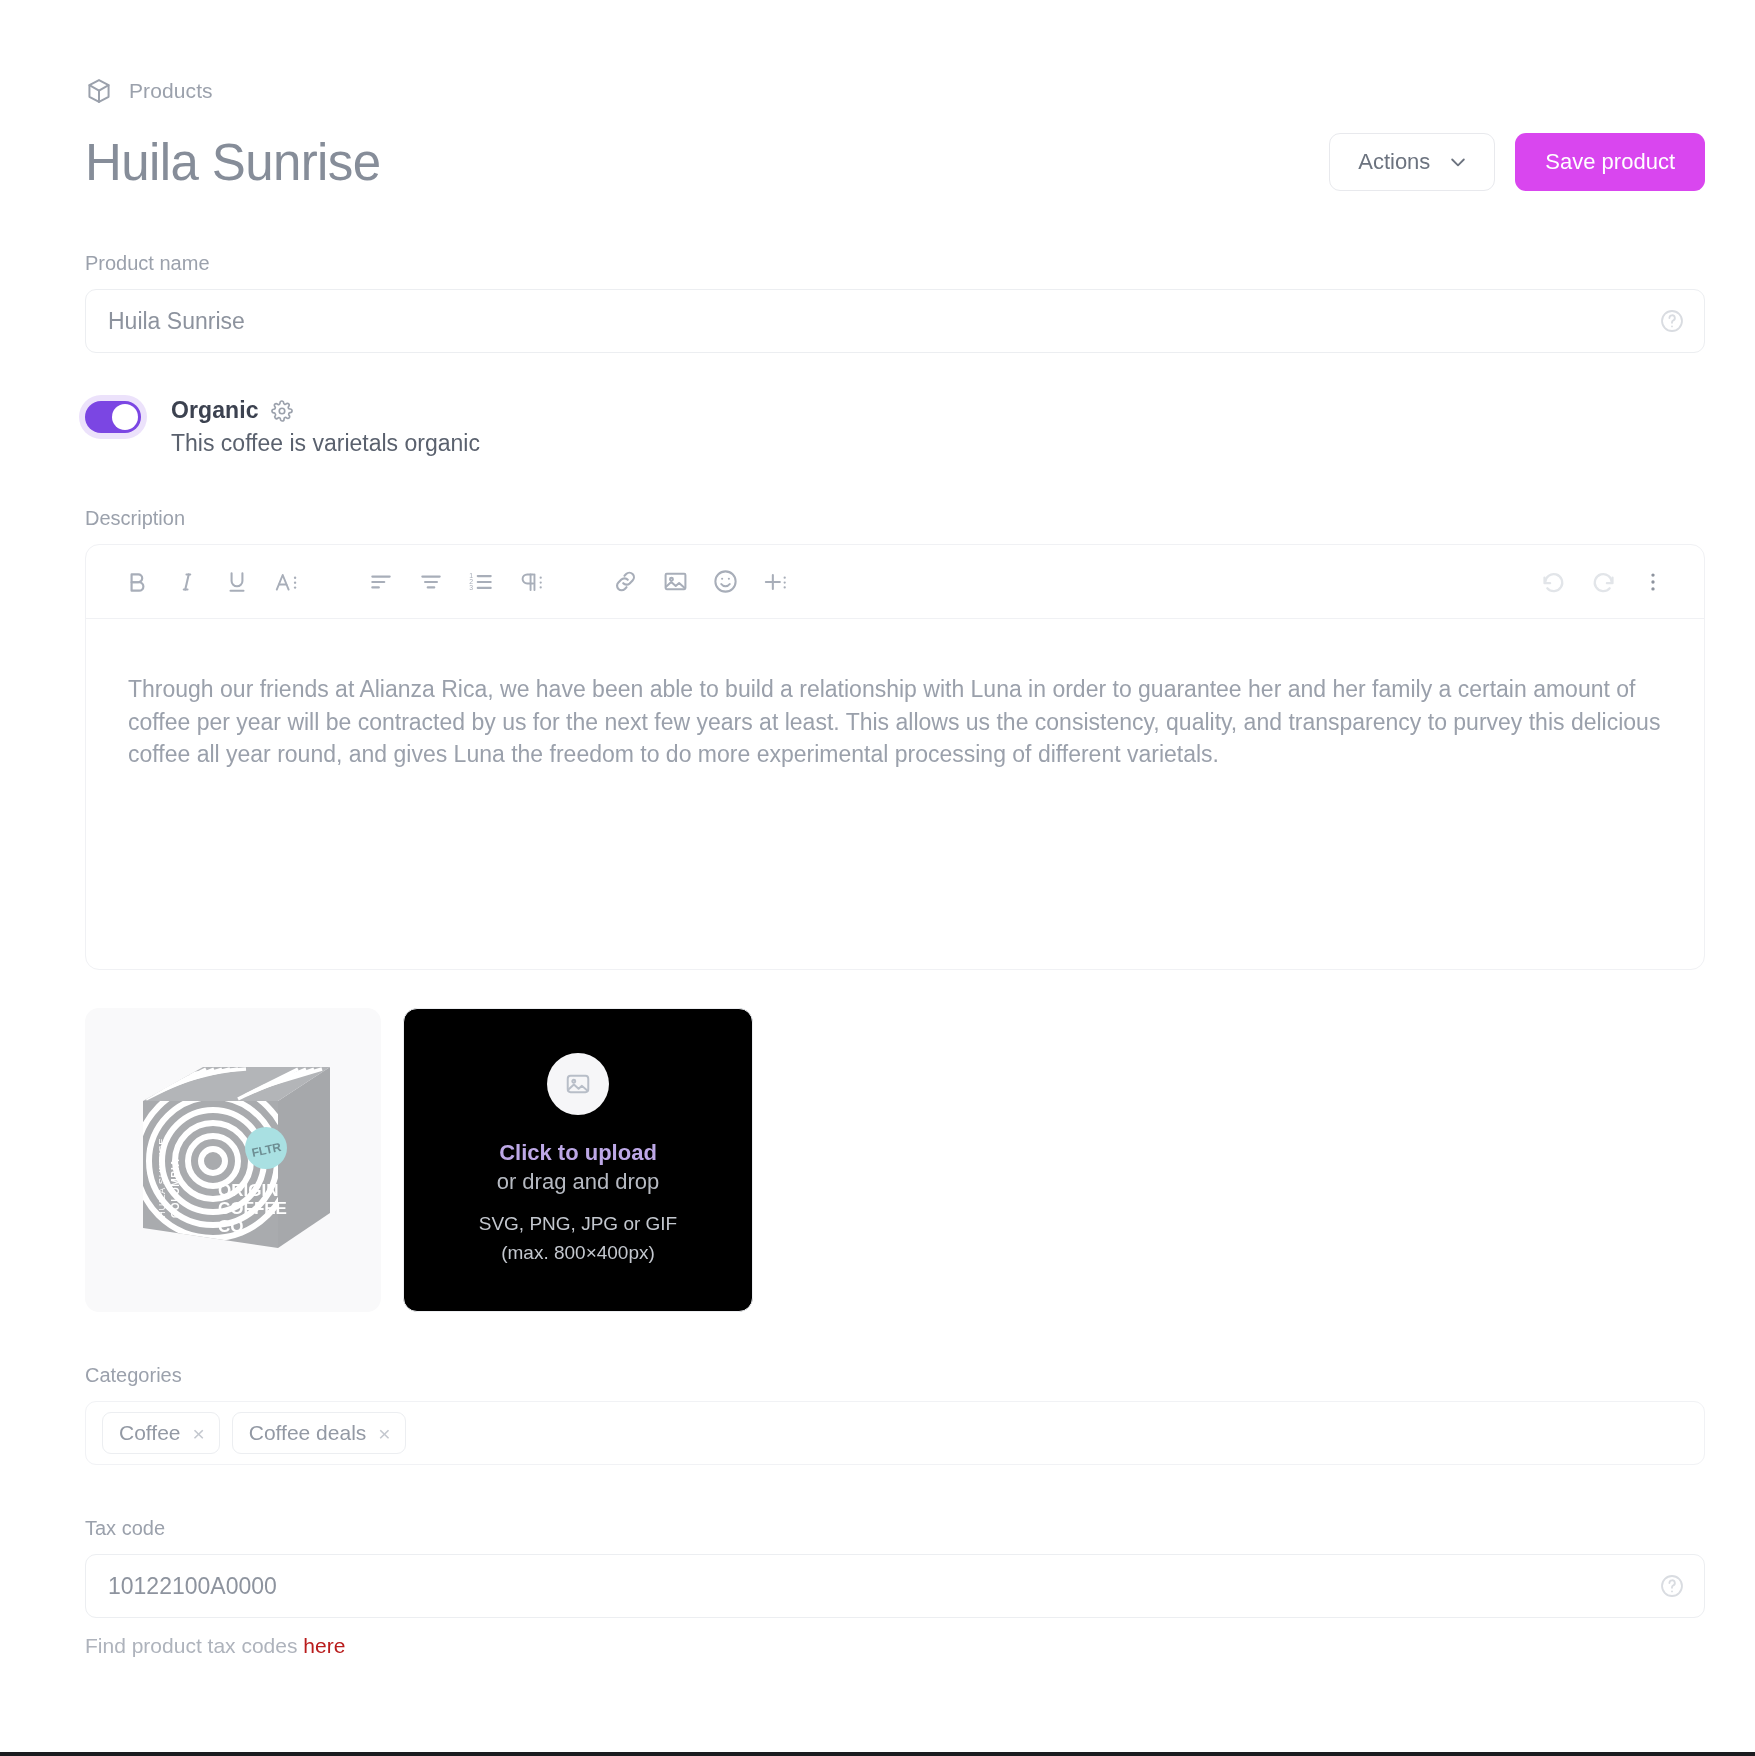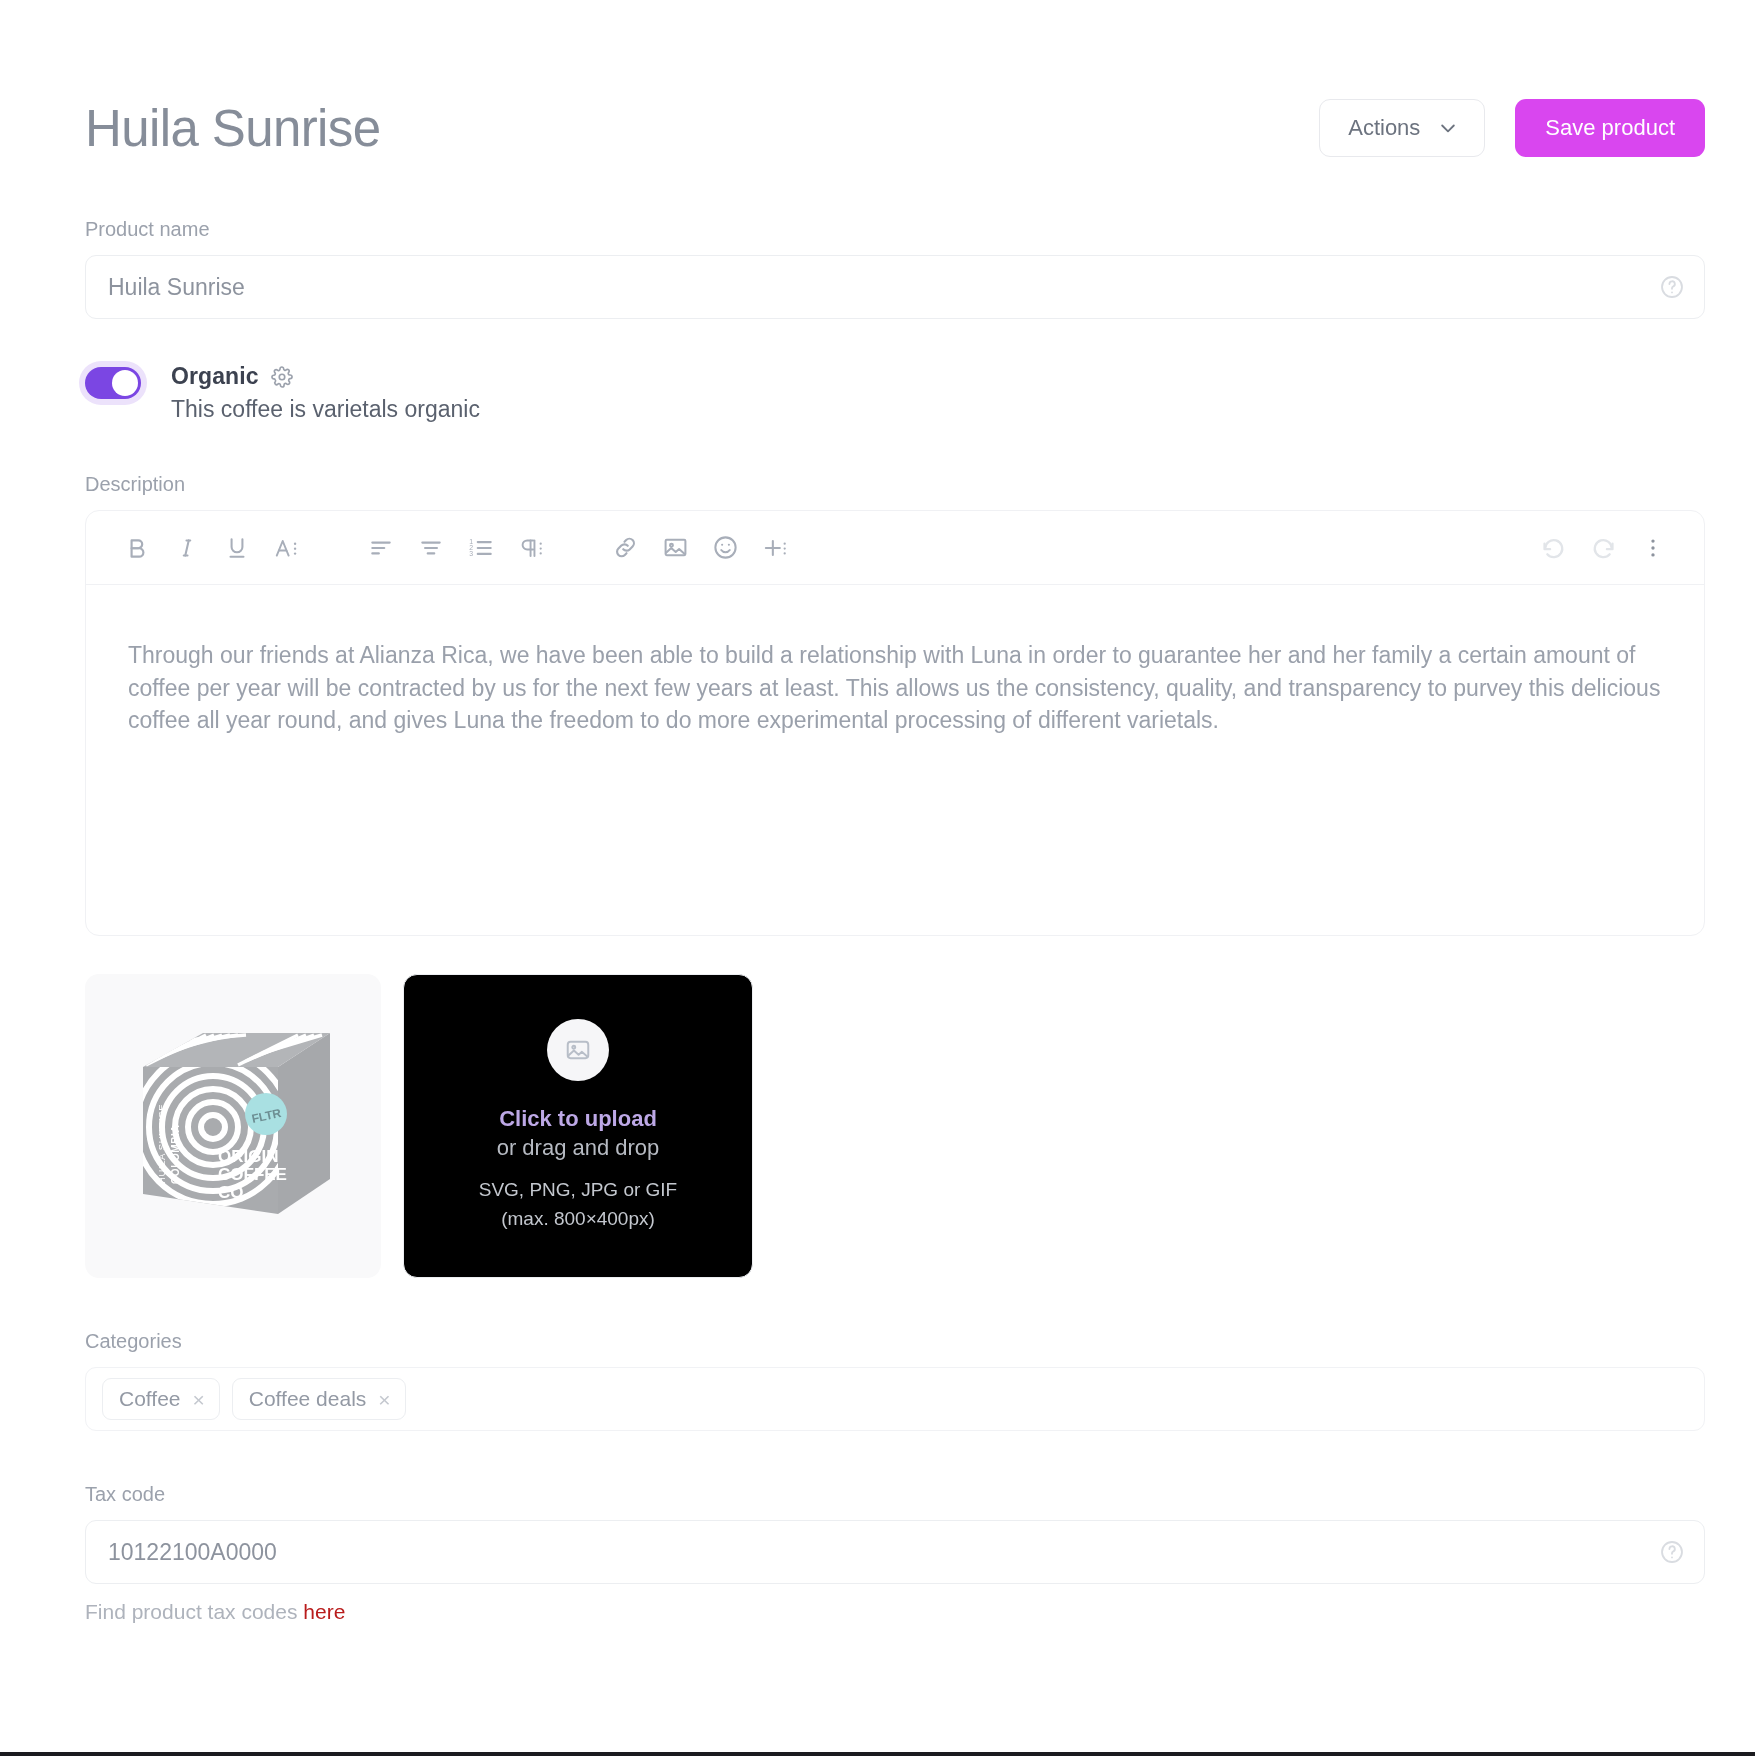--- a/index.html
+++ b/index.html
@@ -47,21 +47,21 @@
     margin-top: 16px;
     height: 76px;
   }
   .page-title {
     font-size: 51px;
     font-weight: 400;
     color: #868d99;
     letter-spacing: -0.6px;
     line-height: 1;
   }
-  .actions-area { display: flex; align-items: flex-start; gap: 30px; }
+  .actions-area { display: flex; align-items: flex-start; gap: 20px; }
 
   .btn-actions {
     display: flex;
     align-items: center;
     gap: 18px;
     height: 58px;
     padding: 0 26px 0 28px;
     background: #ffffff;
     border: 1.5px solid #e8e9ed;
     border-radius: 11px;
@@ -284,20 +284,30 @@
     color: #aeb3bc;
   }
   .hint a { color: #b91c1c; text-decoration: none; cursor: pointer; }
 </style>
 </head>
 <body>
 
 <div class="page">
   <div class="inner">
 
+    <div class="breadcrumb">
+      <span class="bc-icon">
+        <svg viewBox="0 0 24 24" fill="none" stroke="currentColor" stroke-width="1.7" stroke-linecap="round" stroke-linejoin="round" width="28" height="28">
+          <path d="M12 2.6 20.2 7v10L12 21.4 3.8 17V7z"></path>
+          <path d="M3.8 7 12 11.6 20.2 7"></path>
+          <path d="M12 11.6V21.4"></path>
+        </svg>
+      </span>
+      <span class="bc-label">Products</span>
+    </div>
 
     <div class="title-row">
       <h1 class="page-title">Huila Sunrise</h1>
       <div class="actions-area">
         <button class="btn-actions">
           <span>Actions</span>
           <span class="chev">
             <svg viewBox="0 0 24 24" fill="none" stroke="currentColor" stroke-width="2.2" stroke-linecap="round" stroke-linejoin="round" width="20" height="20">
               <path d="M5 9l7 7 7-7"></path>
             </svg>

